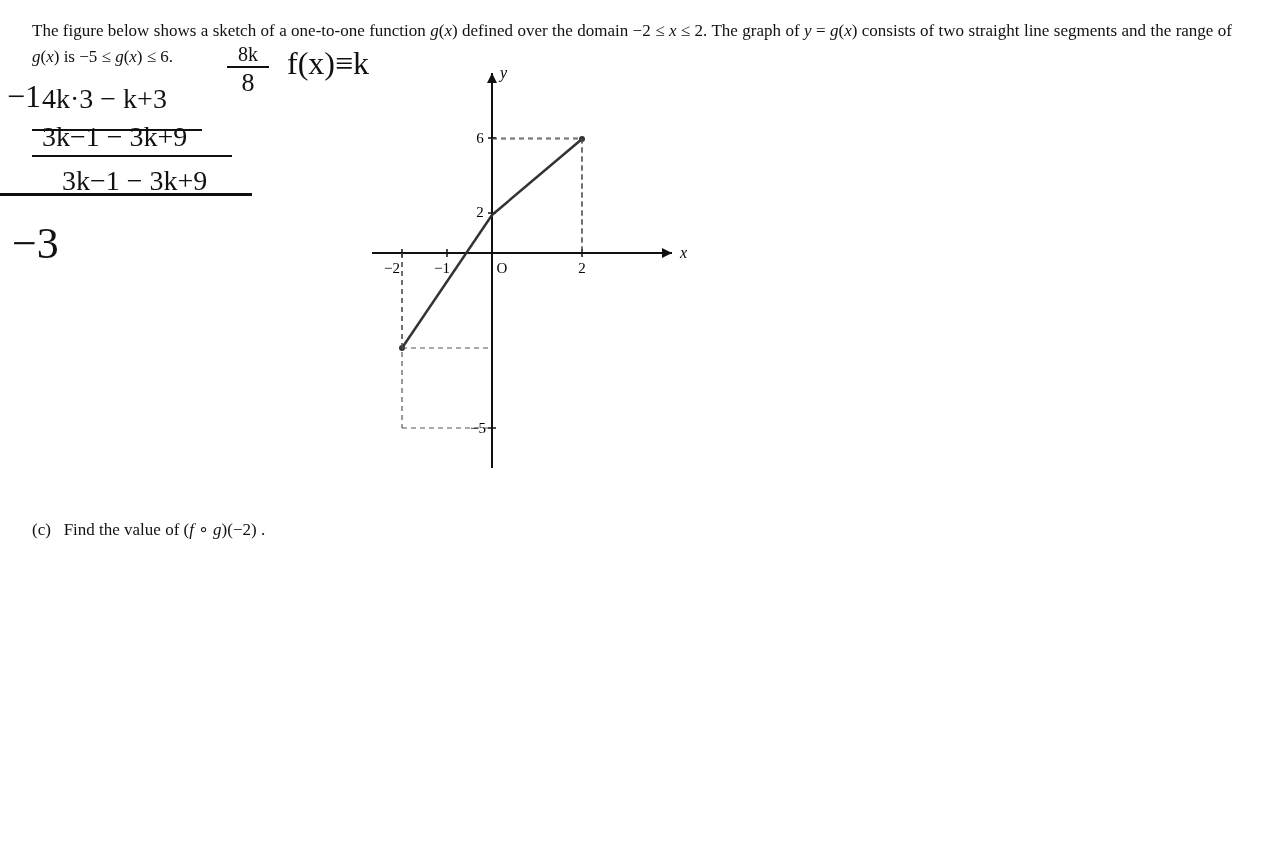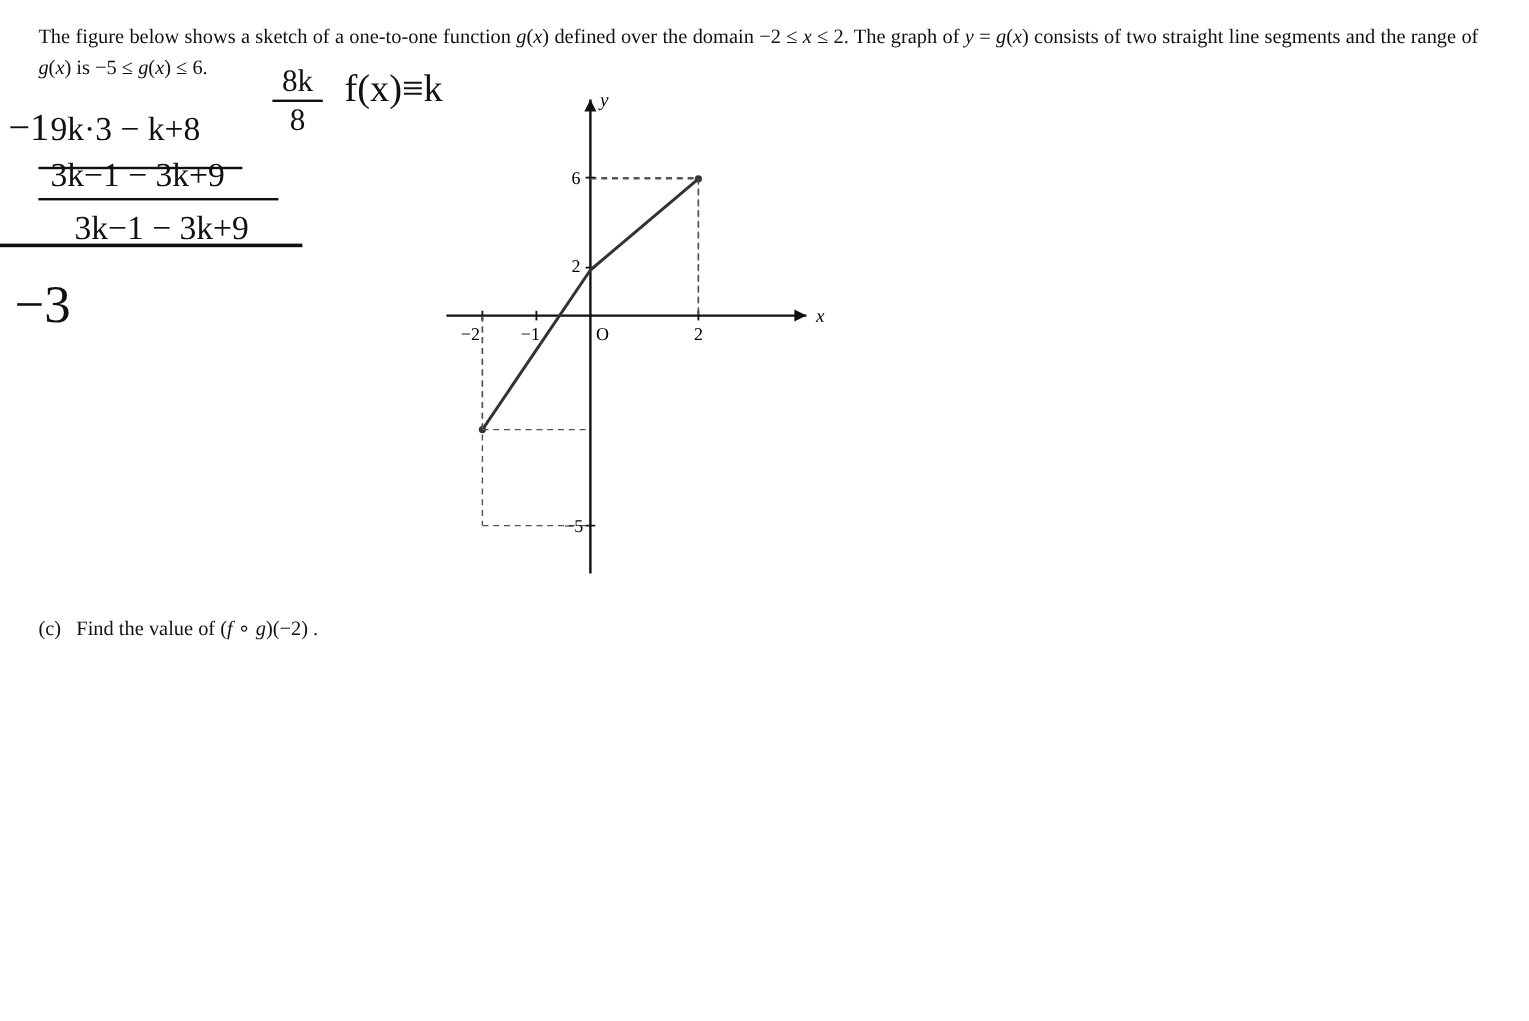--- a/index.html
+++ b/index.html
@@ -13,21 +13,21 @@
       padding: 18px 32px 24px 32px;
     }
 
     .text-block {
       line-height: 1.55;
       max-width: 1200px;
     }
 
     .text-block p {
       text-align: justify;
-      margin-bottom: 12px;
+      margin-bottom: 2px;
     }
 
     .handwritten-area {
       position: relative;
       display: flex;
       margin-top: 2px;
       margin-left: 0;
     }
 
     .left-handwritten {
@@ -54,21 +54,21 @@
     .hw-frac {
       position: absolute;
       top: -30px;
       left: 195px;
       display: flex;
       flex-direction: column;
       align-items: center;
     }
     .hw-frac-num {
       font-family: "Segoe Script", "Bradley Hand", cursive;
-      font-size: 26px;
+      font-size: 20px;
     }
     .hw-frac-line {
       width: 42px;
       border-bottom: 2px solid #111;
     }
     .hw-frac-den {
       font-family: "Segoe Script", "Bradley Hand", cursive;
       font-size: 26px;
     }
     .hw-fx {
@@ -132,21 +132,21 @@
       margin-top: -15px;
     }
 
     .graph-area svg {
       position: absolute;
       top: 0;
       left: 0;
     }
 
     .questions {
-      margin-top: 12px;
+      margin-top: 28px;
       max-width: 900px;
     }
 
     .questions p {
       margin-bottom: 10px;
       line-height: 1.6;
     }
 
     .questions p.sub {
       margin-left: 36px;
@@ -177,21 +177,21 @@
 
     <div class="hw-fx">
       <span>f(x)≡k</span>
     </div>
 
     <div class="hw-minus1">
       <span>−1</span>
     </div>
 
     <div class="hw-line1">
-      <span>9k·3 − k+8</span>
+      <span>4k·3 − k+3</span>
     </div>
     <div class="hw-underline1"></div>
 
     <div class="hw-line2">
       <span>3k−1 − 3k+9</span>
     </div>
     <div class="hw-underline2"></div>
 
     <div class="hw-longline"></div>
 

